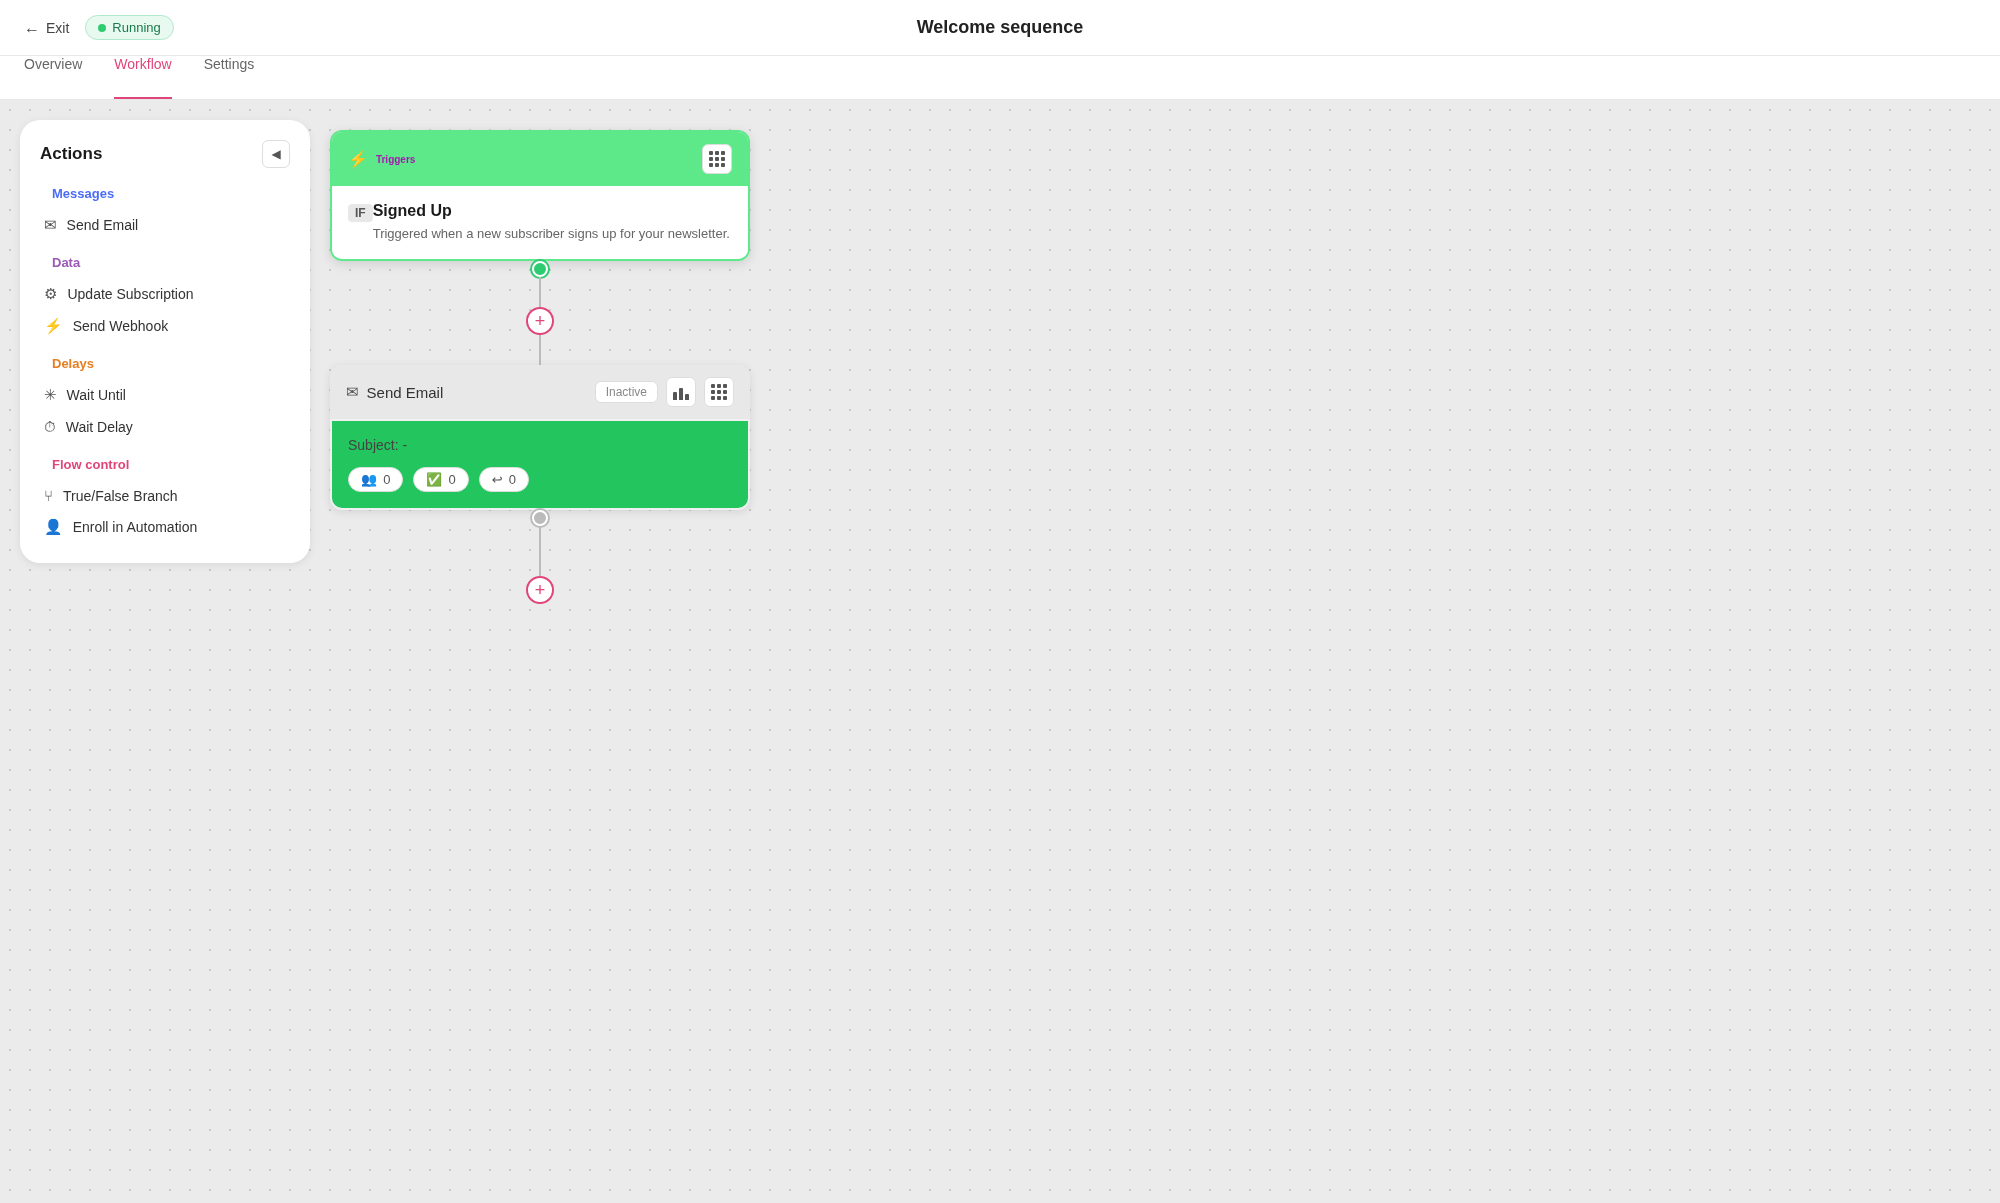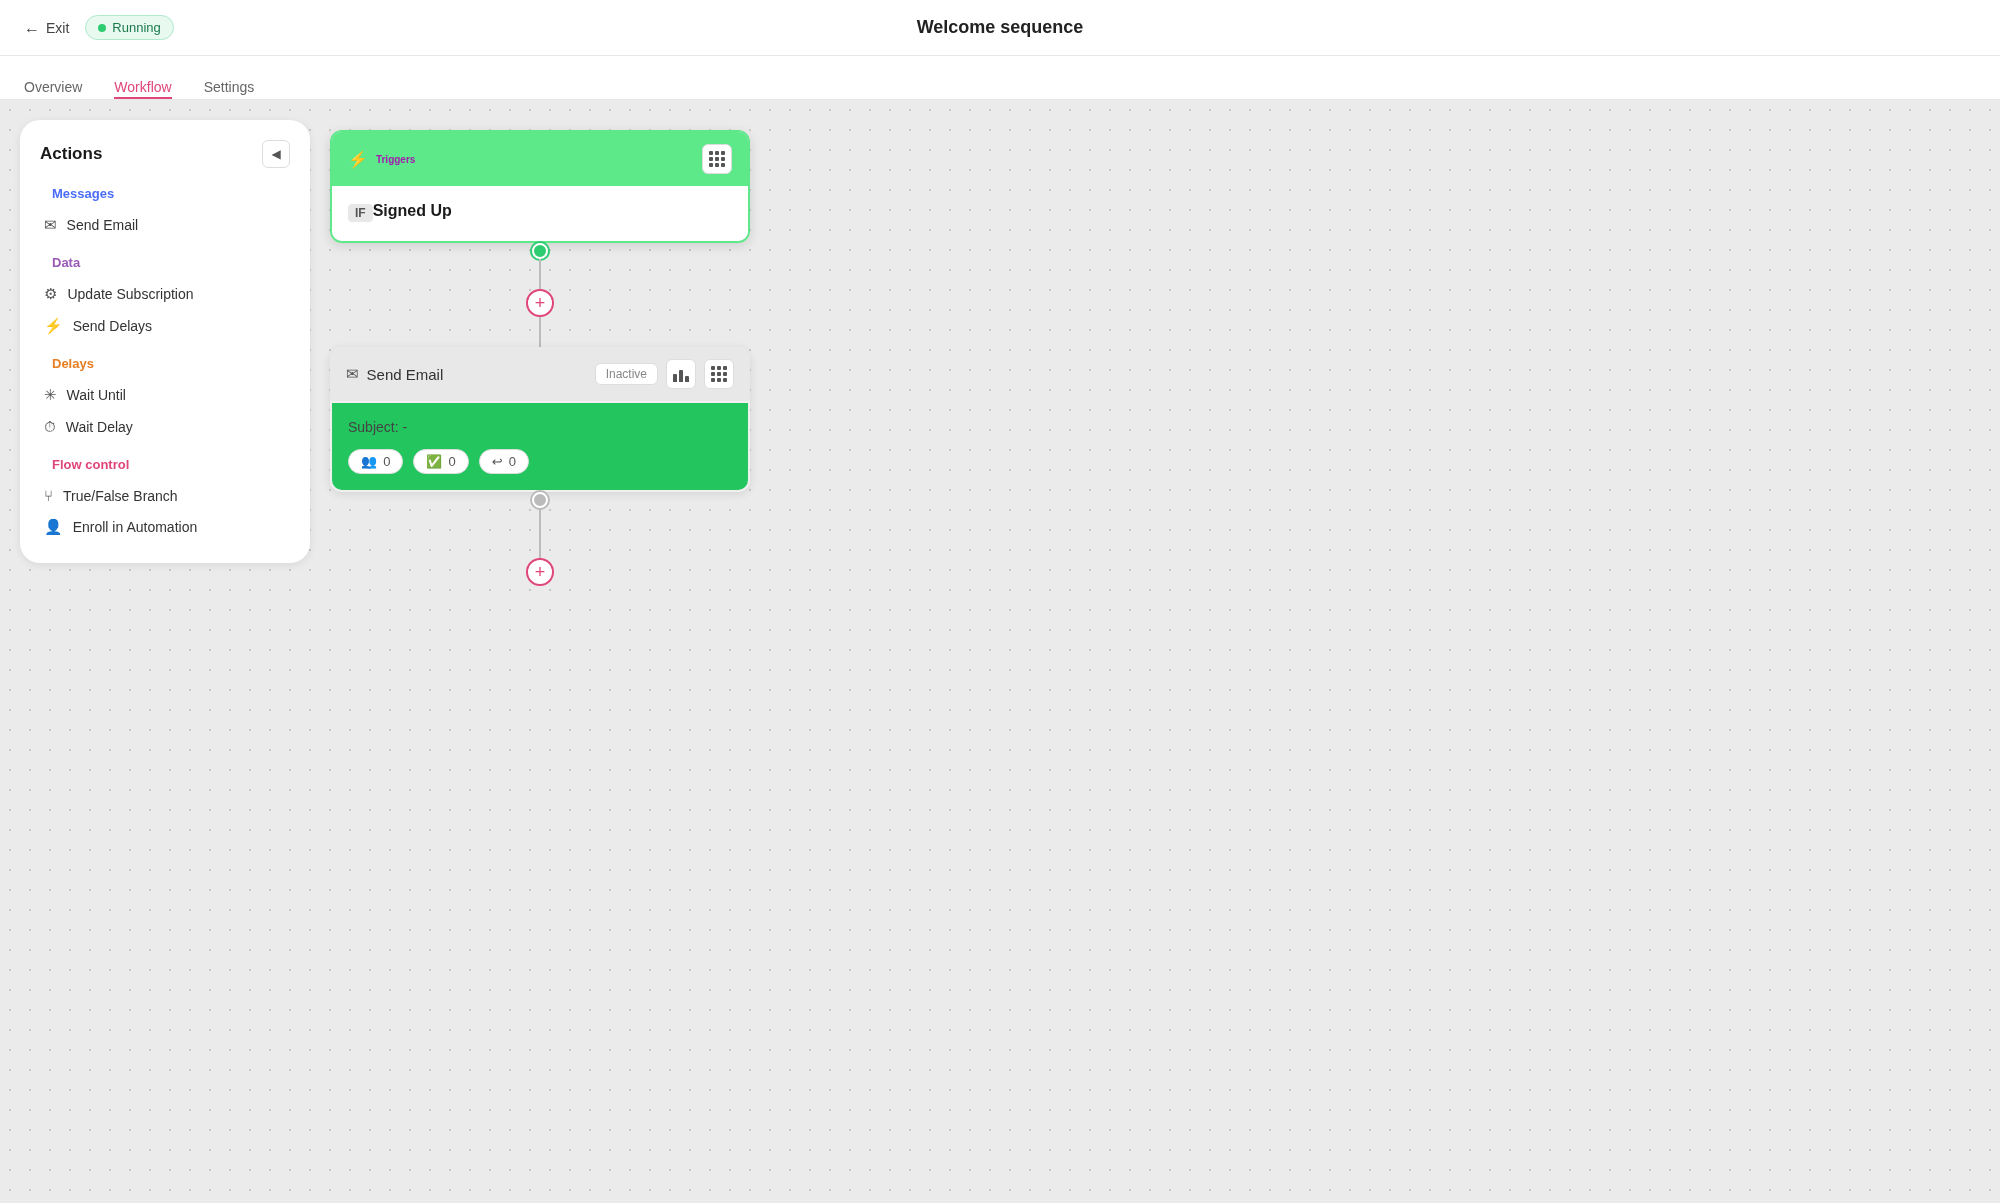--- a/index.html
+++ b/index.html
@@ -25,21 +25,21 @@
     }
     .running-dot { width: 8px; height: 8px; border-radius: 50%; background: #2ecc71; }
 
     
     .nav-tabs {
       display: flex; align-items: center; padding: 0 24px; background: #fff;
       border-bottom: 1px solid #e8e8e8; height: 44px; gap: 32px;
     }
     .nav-tab {
       font-size: 14px; color: #666; cursor: pointer; height: 100%;
-      display: flex; align-items: flex-end; border-bottom: 2px solid transparent; padding-bottom: 2px;
+      display: flex; align-items: flex-start; border-bottom: 2px solid transparent; padding-bottom: 2px;
     }
     .nav-tab.active { color: #e0457b; border-bottom: 2px solid #e0457b; font-weight: 500; }
 
     
     .main { display: flex; height: calc(100vh - 100px); background: #ebebeb; position: relative; }
 
     
     .canvas {
       flex: 1; position: relative; overflow: hidden;
       background-image: radial-gradient(circle, #c8c8c8 1px, transparent 1px);
@@ -200,21 +200,21 @@
         <span>Send Email</span>
       </div>
 
       <div class="section-label data">Data</div>
       <div class="action-item">
         <span class="action-icon">⚙</span>
         <span>Update Subscription</span>
       </div>
       <div class="action-item">
         <span class="action-icon">⚡</span>
-        <span>Send Delays</span>
+        <span>Send Webhook</span>
       </div>
 
       <div class="section-label delays">Delays</div>
       <div class="action-item">
         <span class="action-icon">✳</span>
         <span>Wait Until</span>
       </div>
       <div class="action-item">
         <span class="action-icon">⏱</span>
         <span>Wait Delay</span>
@@ -251,20 +251,21 @@
                 <span></span>
                 <span></span>
             </div>
           </div>
         </div>
         <div class="trigger-body">
           <div class="trigger-row">
             <div class="if-badge">IF</div>
             <div>
               <div class="trigger-name">Signed Up</div>
+              <div class="trigger-desc">Triggered when a new subscriber signs up for your newsletter.</div>
             </div>
           </div>
         </div>
       </div>
 
       <div class="connector">
         <div class="connector-dot-green"></div>
         <div class="connector-line" style="height: 30px;"></div>
         <div class="add-btn">+</div>
         <div class="connector-line" style="height: 30px;"></div>

